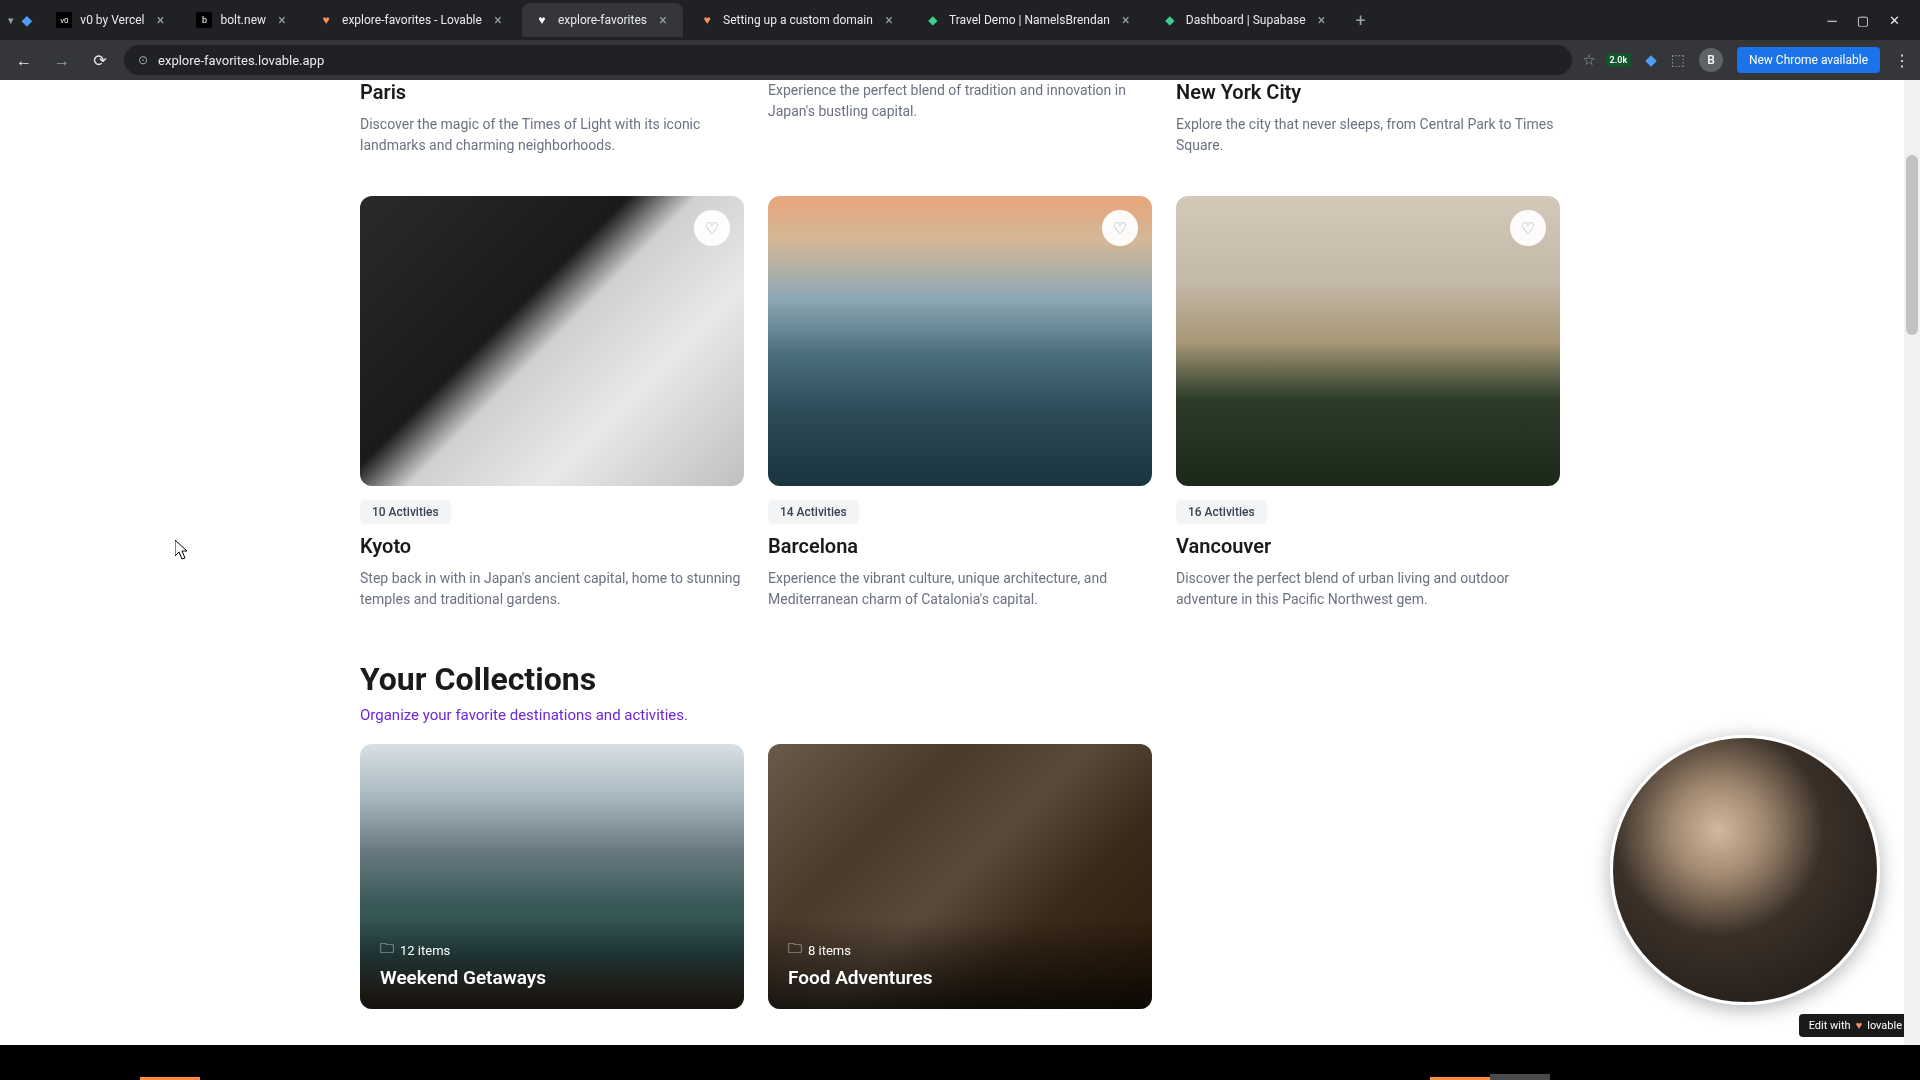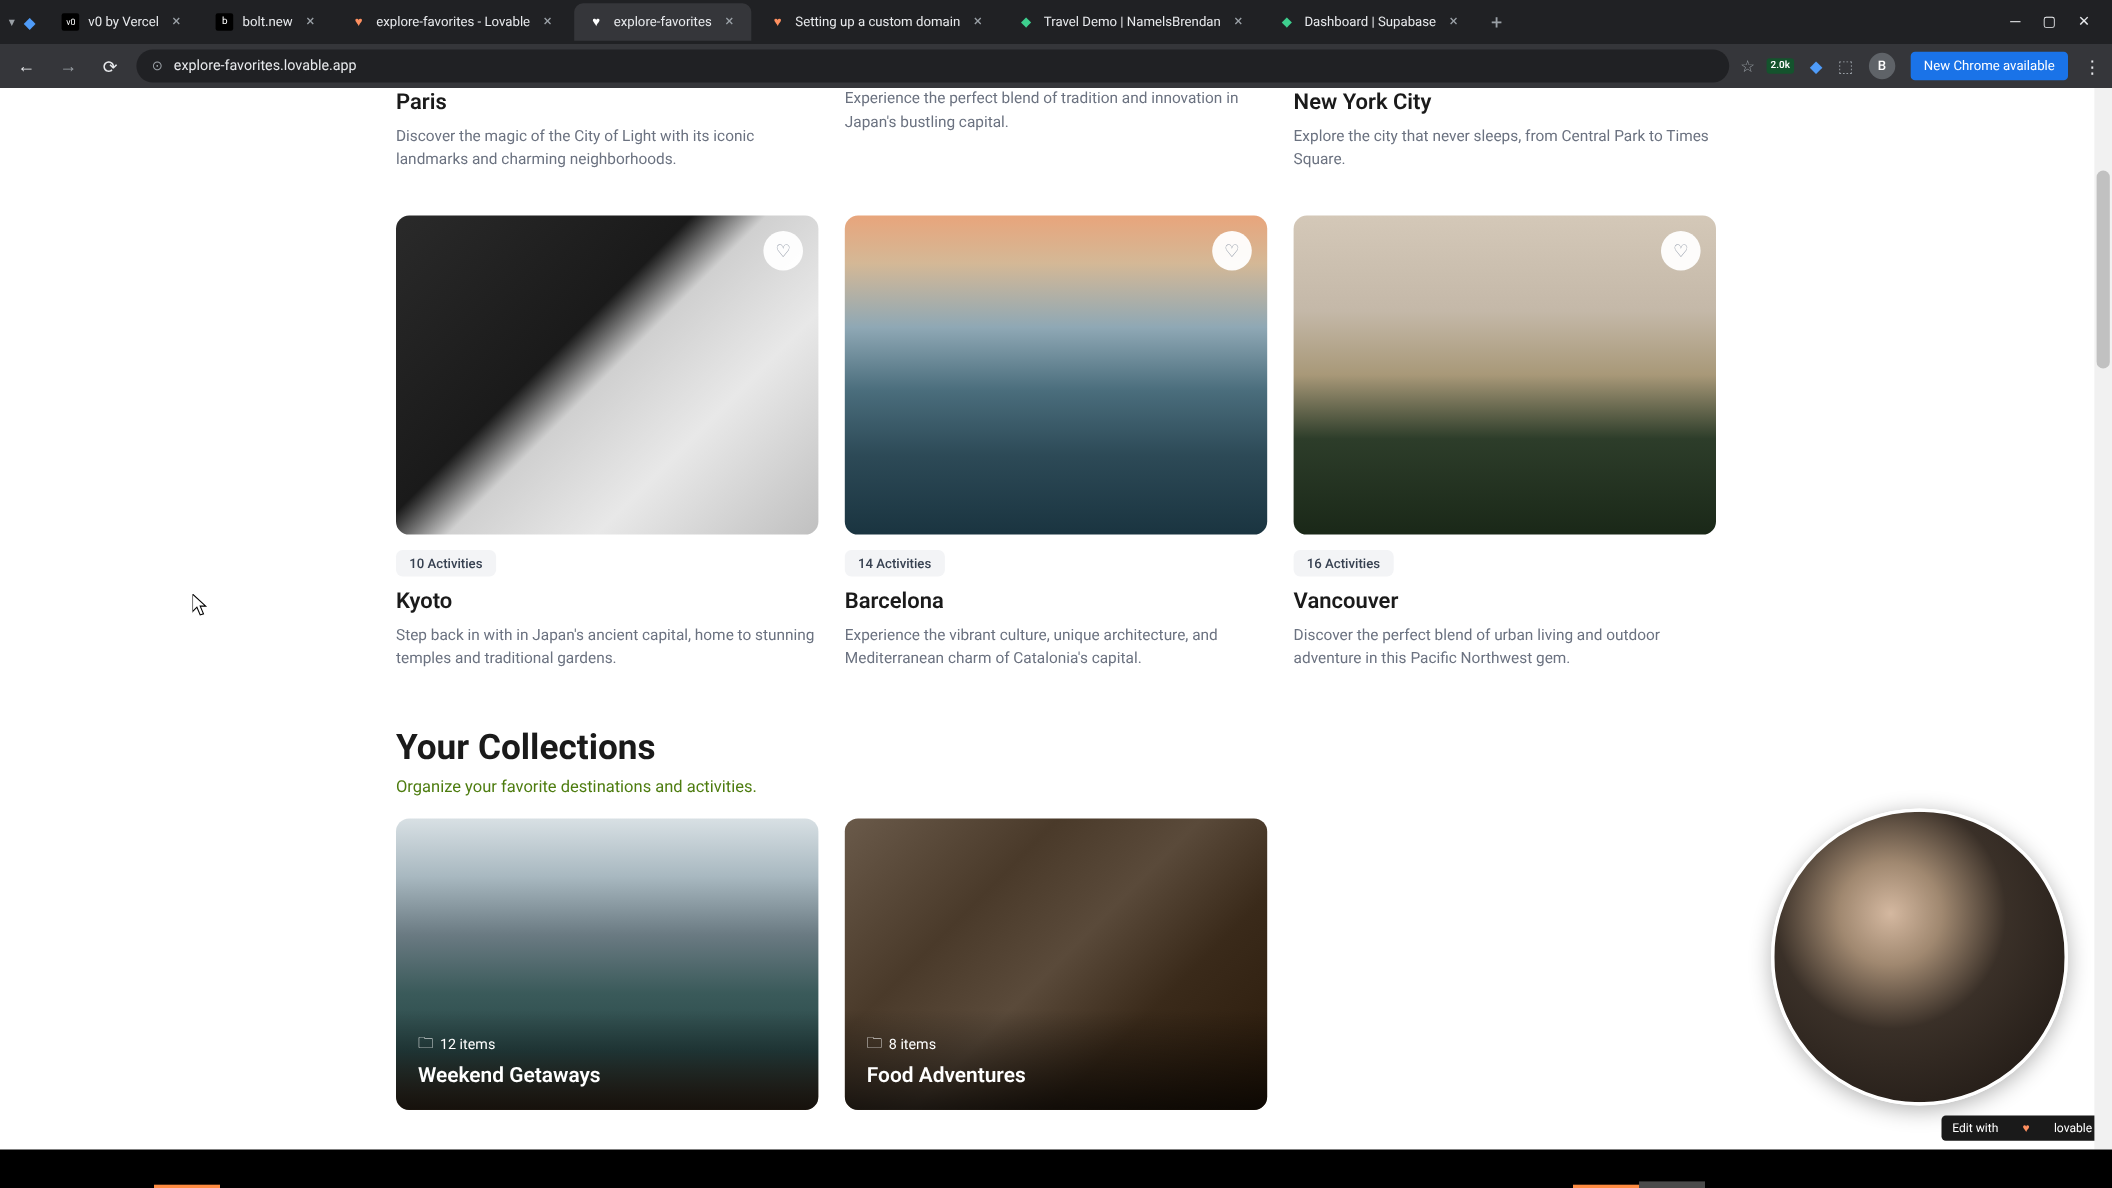--- a/index.html
+++ b/index.html
@@ -45,36 +45,36 @@
 .img-kyoto{background:linear-gradient(135deg,#2a2a2a 0%,#1a1a1a 40%,#d0d0d0 50%,#e8e8e8 70%,#c0c0c0 100%)}
 .img-barcelona{background:linear-gradient(180deg,#e8a57c 0%,#d4b896 15%,#8fa8b5 35%,#4a6d7c 55%,#2d4a57 75%,#1a3440 100%)}
 .img-vancouver{background:linear-gradient(180deg,#d4c8b8 0%,#c4b8a8 30%,#a89878 50%,#2d3d2a 70%,#1a2818 100%)}
 .fav-btn{position:absolute;top:14px;right:14px;width:36px;height:36px;border-radius:50%;background:rgba(255,255,255,0.95);display:flex;align-items:center;justify-content:center;cursor:pointer}
 .heart-icon{font-size:16px;color:#9ca3af}
 .activity-badge{display:inline-block;background:#f3f4f6;color:#374151;font-size:12px;font-weight:500;padding:5px 12px;border-radius:6px;margin-top:14px;margin-bottom:10px;width:fit-content}
 .dest-title{font-size:20px;font-weight:600;color:#1a1a1a;margin-bottom:10px}
 .dest-desc{font-size:14px;color:#6b7280;line-height:1.5}
 
 .section-title{font-size:32px;font-weight:700;color:#1a1a1a;margin-bottom:8px}
-.section-sub{font-size:15px;color:#4d7c0f;margin-bottom:20px}
+.section-sub{font-size:15px;color:#6d28d9;margin-bottom:20px}
 
 .coll-row{display:grid;grid-template-columns:repeat(3,1fr);gap:24px}
 .coll-card{height:265px;border-radius:12px;position:relative;background-size:cover;background-position:center;overflow:hidden;cursor:pointer}
 .img-weekend{background:linear-gradient(180deg,#d8e0e4 0%,#a8b8c0 20%,#6a7a82 40%,#3a5a5a 60%,#2a4848 80%,#4a3828 100%)}
 .img-food{background:linear-gradient(135deg,#6a5a4a 0%,#4a3a2a 30%,#5a4a3a 50%,#3a2a1a 70%,#2a1a0a 100%)}
 .coll-overlay{position:absolute;bottom:0;left:0;right:0;padding:20px;background:linear-gradient(180deg,transparent 0%,rgba(0,0,0,0.7) 100%)}
 .coll-items{color:#fff;font-size:13px;display:flex;align-items:center;gap:6px;margin-bottom:4px}
 .folder-icon{font-size:14px}
 .coll-title{color:#fff;font-size:19px;font-weight:600}
 
 
 .webcam{position:absolute;bottom:40px;right:40px;width:270px;height:270px;border-radius:50%;background:radial-gradient(circle at 40% 35%,#d4b8a0 0%,#a08870 20%,#3a3028 45%,#1a1410 100%);border:3px solid #fff;box-shadow:0 4px 20px rgba(0,0,0,0.3)}
 
 
-.edit-badge{position:absolute;bottom:8px;right:8px;background:#1a1a1a;color:#fff;font-size:11px;padding:5px 10px;border-radius:4px;display:flex;align-items:center;gap:22px;cursor:pointer}
+.edit-badge{position:absolute;bottom:8px;right:8px;background:#1a1a1a;color:#fff;font-size:11px;padding:5px 10px;border-radius:4px;display:flex;align-items:center;gap:5px;cursor:pointer}
 .edit-x{position:absolute;top:-2px;right:2px;font-size:9px;color:#999}
 .lovable-heart{color:#ff9060}
 
 
 .taskbar{position:absolute;bottom:0;left:0;right:0;height:35px;background:#000}
 .tb-accent1{position:absolute;left:140px;bottom:0;width:60px;height:3px;background:#ff8c42}
 .tb-accent2{position:absolute;right:430px;bottom:0;width:60px;height:3px;background:#ff8c42}
 .tb-gray{position:absolute;right:370px;bottom:0;width:60px;height:6px;background:#4a4a4a}
 
 
@@ -154,21 +154,21 @@
     <span class="kebab">⋮</span>
   </div>
 </div>
 
 <div class="page">
   <div class="content">
 
     <div class="top-row">
       <div class="top-card">
         <div class="title">Paris</div>
-        <div class="desc">Discover the magic of the City of Light with its iconic landmarks and charming neighborhoods.</div>
+        <div class="desc">Discover the magic of the Times of Light with its iconic landmarks and charming neighborhoods.</div>
       </div>
       <div class="top-card">
         <div class="desc">Experience the perfect blend of tradition and innovation in Japan's bustling capital.</div>
       </div>
       <div class="top-card">
         <div class="title">New York City</div>
         <div class="desc">Explore the city that never sleeps, from Central Park to Times Square.</div>
       </div>
     </div>
 

